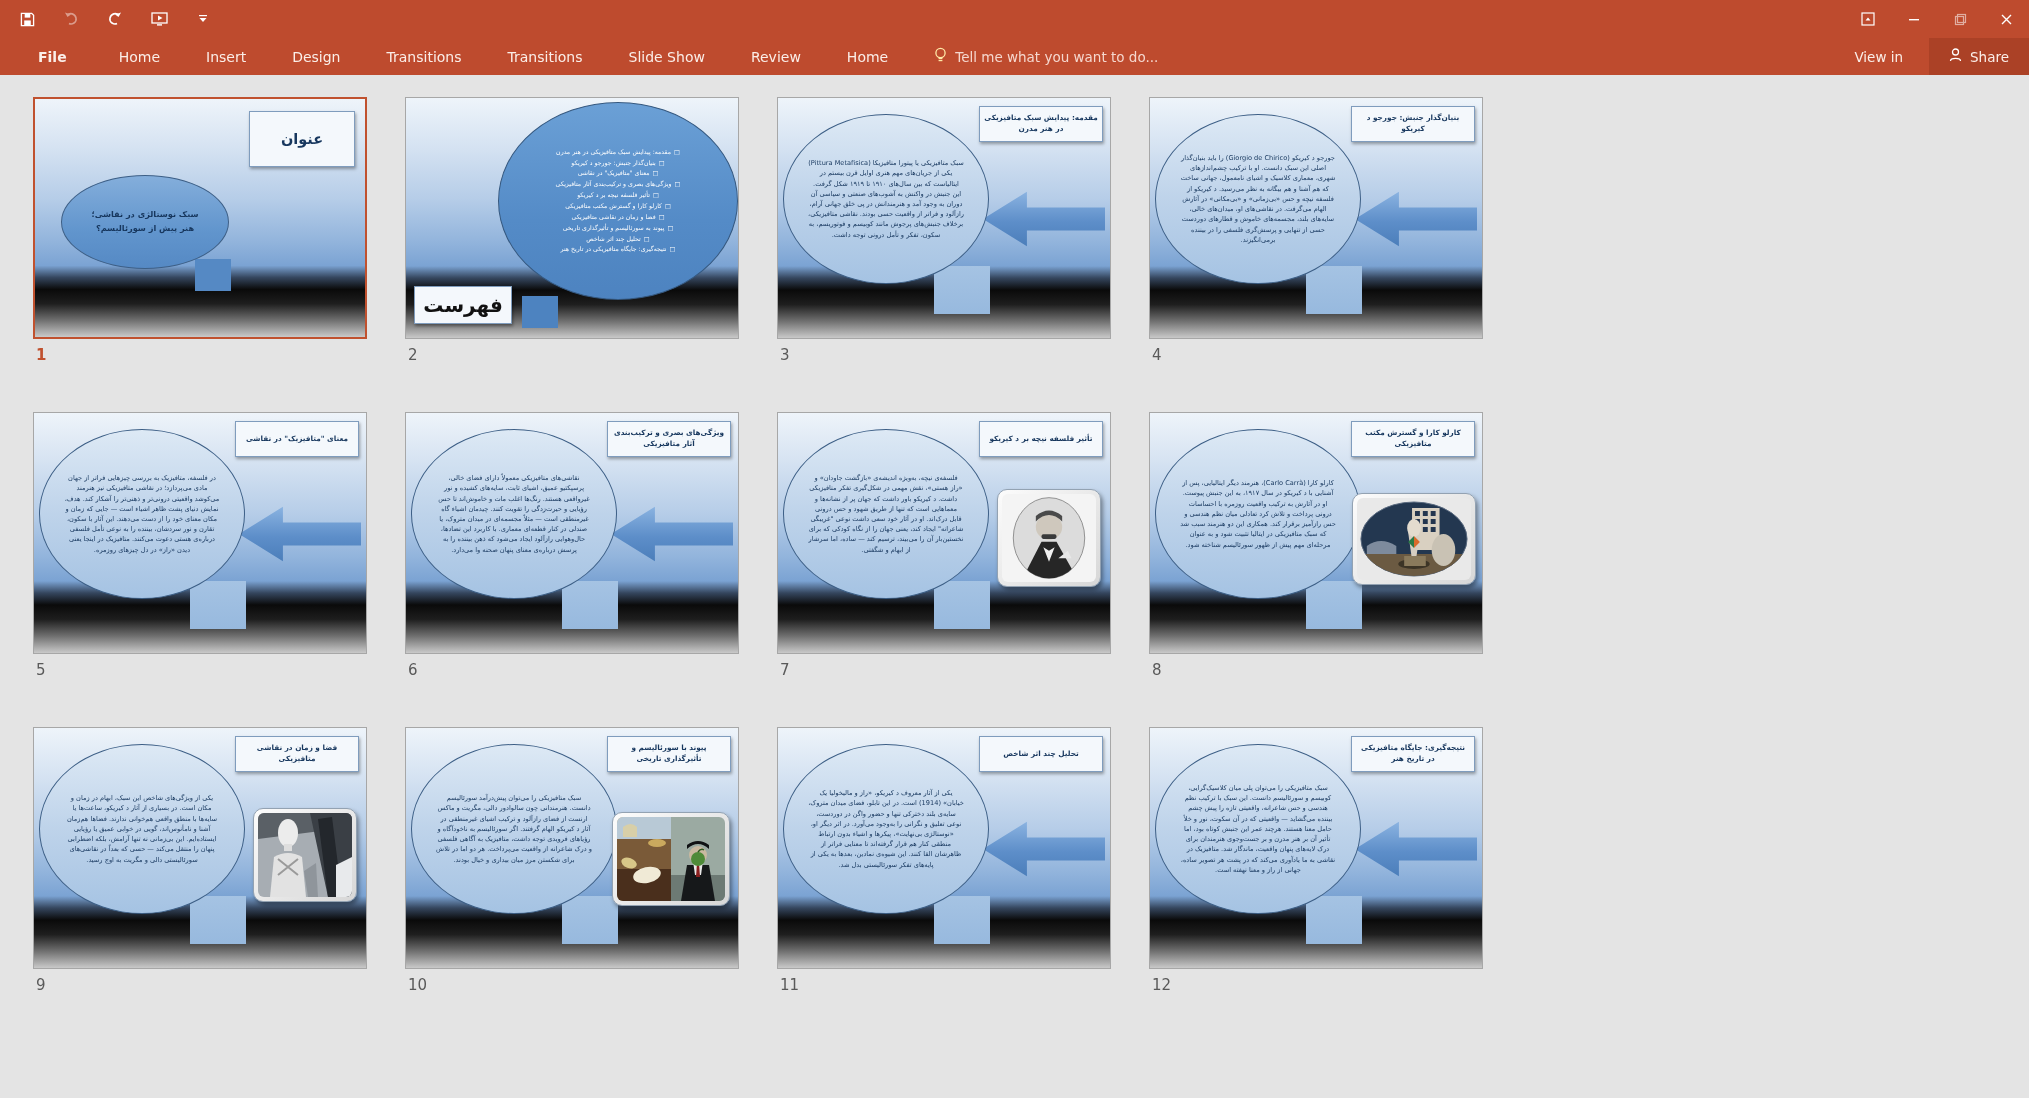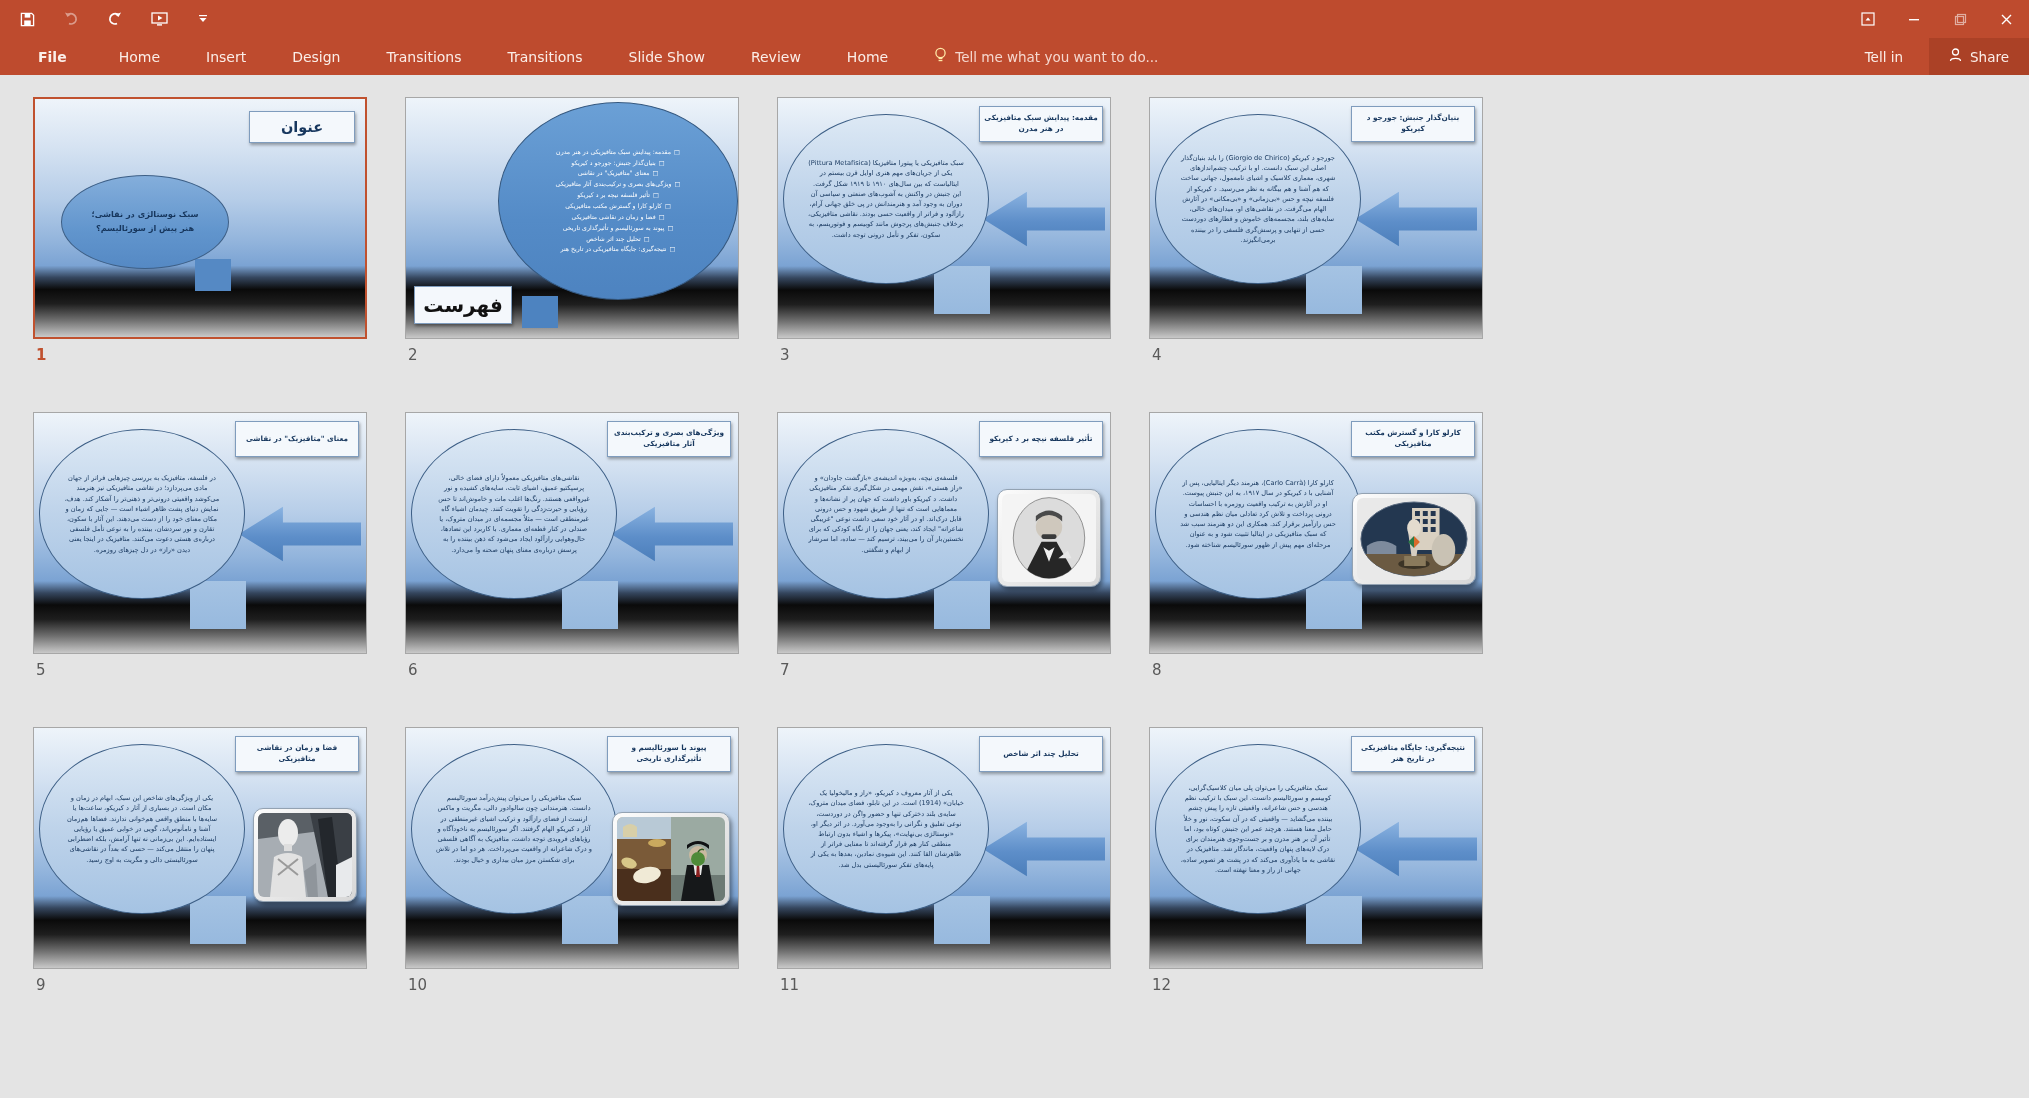--- a/index.html
+++ b/index.html
@@ -55,21 +55,21 @@
   .t-content .ellipse{left:5px;top:16px;width:206px;height:170px;font-size:6.6px;line-height:1.55;padding:16px 24px;
     background:linear-gradient(180deg,#dde9f5 0%,#bed3ea 50%,#a5c3e3 100%);}
   .t-content .tail{left:47%;top:70%;width:17%;height:20%;background:linear-gradient(180deg,#a5c3e3,#97b9de);}
   .t-content .arrow{right:5px;top:92px;width:122px;height:58px;}
   .img-frame.v-nietzsche-portrait{right:9px;top:76px;width:104px;height:98px;}
   .img-frame.v-carra-painting{right:6px;top:80px;width:124px;height:92px;}
   .img-frame.v-mannequin-photo{right:9px;top:80px;width:104px;height:94px;}
   .img-frame.v-dali-magritte-paintings{right:8px;top:84px;width:118px;height:94px;}
 
   
-  .t-title .title-box{right:10px;top:12px;width:106px;height:32px;font-size:14.5px;}
+  .t-title .title-box{right:10px;top:12px;width:106px;height:56px;font-size:14.5px;}
   .t-title .ellipse{left:26px;top:76px;width:168px;height:94px;font-size:8.2px;font-weight:bold;line-height:1.7;
     background:linear-gradient(180deg,#84aedb 0%,#6195cd 60%,#5589c4 100%);white-space:pre-line;padding:6px 14px;}
   .t-title .tail{left:160px;top:160px;width:36px;height:32px;background:#5589c4;}
 
   
   .t-toc .ellipse{left:auto;right:0px;top:4px;width:240px;height:198px;background:linear-gradient(180deg,#6ba0d6 0%,#548bc7 60%,#4d83c0 100%);
     border-color:#35587f;color:#fff;font-size:6.2px;line-height:1.75;padding:14px 30px;}
   .t-toc .tail{left:116px;top:198px;width:36px;height:32px;background:#4d83c0;}
   .t-toc .label-box{position:absolute;left:8px;top:188px;width:96px;height:36px;background:#f4f8fc;border:1px solid #7f9cbd;
     color:#111;font-weight:bold;font-size:20px;display:flex;align-items:center;justify-content:center;z-index:3;
@@ -160,21 +160,21 @@
       <span>
         <svg width="13" height="16" viewBox="0 0 13 16">
             <circle cx="6.5" cy="6" r="4.6" fill="none" stroke="#ffe9a8" stroke-width="1.3"></circle>
             <rect x="4.6" y="11" width="3.8" height="1.2" fill="#ffe9a8"></rect>
             <rect x="4.6" y="13" width="3.8" height="1.2" fill="#ffe9a8"></rect>
           </svg>
       </span>
       <span>Tell me what you want to do...</span>
     </div>
     <div class="ribbon-right">
-      <div class="signin">Tell in</div>
+      <div class="signin">View in</div>
       <div class="share">
         <span>
           <svg width="13" height="14" viewBox="0 0 13 14">
               <circle cx="6.5" cy="4" r="3" fill="none" stroke="#fff" stroke-width="1.3"></circle>
               <path d="M1.5 13 C1.5 9.5 11.5 9.5 11.5 13" fill="none" stroke="#fff" stroke-width="1.3"></path>
             </svg>
         </span>
         <span>Share</span>
       </div>
     </div>

